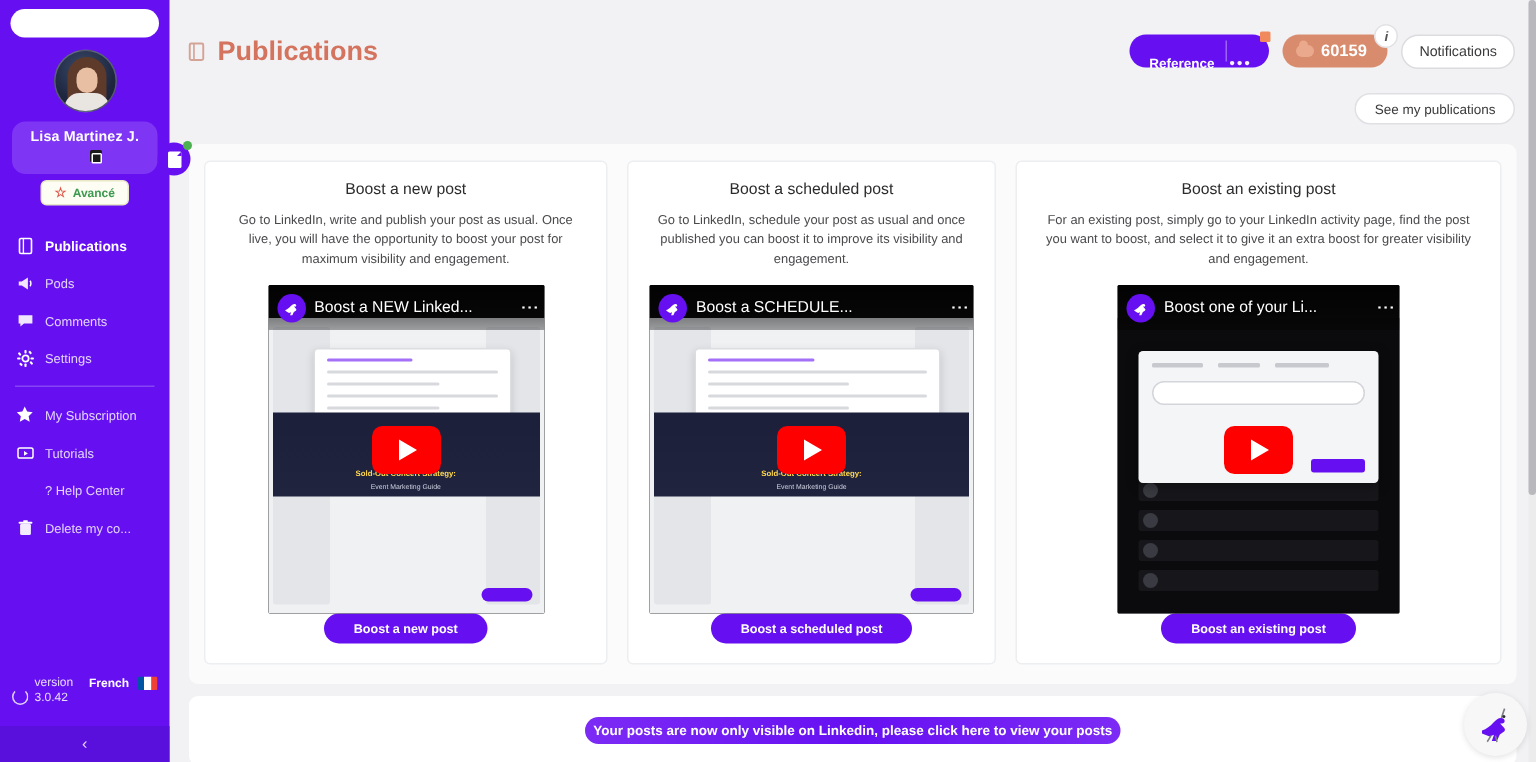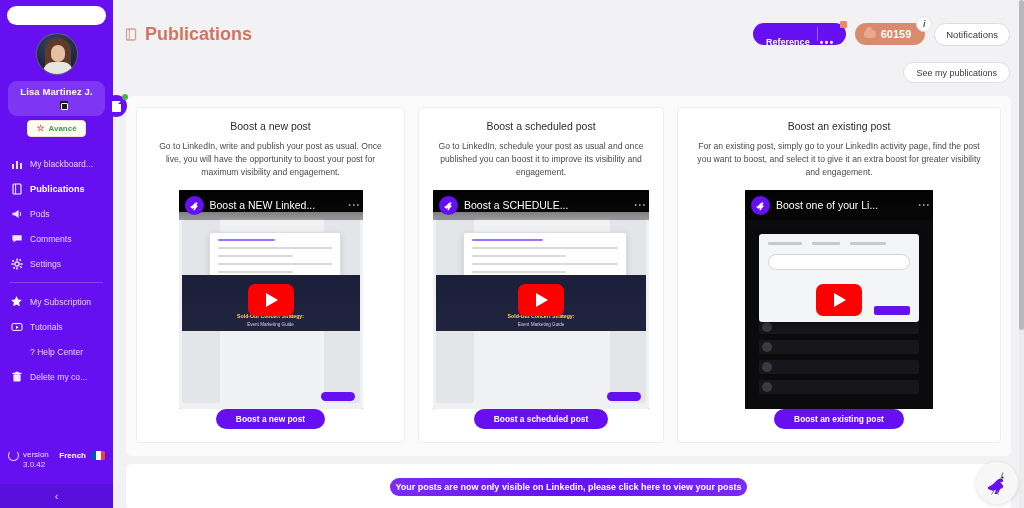--- a/index.html
+++ b/index.html
@@ -96,21 +96,21 @@
     align-items: center; justify-content: center; flex: 0 0 13px;
   }
   .nav-item .ico svg { display: block; }
   .nav-sep { height: 1px; background: rgba(255,255,255,.22); margin: 6px 10px 6px 10px; }
 
   .sidebar-bottom {
     margin-top: auto;
     padding: 0 8px 6px 8px;
   }
   .version-row {
-    display: flex; align-items: flex-start; gap: 4px;
+    display: flex; align-items: flex-end; gap: 4px;
     color: rgba(255,255,255,.85); font-size: 8px;
     margin-bottom: 8px;
   }
   .version-row .refresh {
     width: 11px; height: 11px; border: 1.3px solid rgba(255,255,255,.8);
     border-radius: 50%; border-top-color: transparent; flex: 0 0 11px;
   }
   .version-txt { line-height: 10px; }
   .lang-row {
     display: flex; align-items: center; justify-content: space-between;
@@ -426,30 +426,20 @@
     </div>
 
     <div class="advanced-row">
       <div class="badge-advanced">
         <span class="star">☆</span>
         <span>Avancé</span>
       </div>
     </div>
 
     <nav class="nav">
-      <div class="nav-item dim">
-        <span class="ico">
-          <svg width="12" height="12" viewBox="0 0 12 12">
-              <rect x="1" y="6" width="2" height="5" fill="#fff" opacity=".85"></rect>
-              <rect x="5" y="3" width="2" height="8" fill="#fff" opacity=".85"></rect>
-              <rect x="9" y="5" width="2" height="6" fill="#fff" opacity=".85"></rect>
-            </svg>
-        </span>
-        <span>My blackboard...</span>
-      </div>
       <div class="nav-item active">
         <span class="ico">
           <svg width="12" height="12" viewBox="0 0 12 12">
               <rect x="2" y="1" width="8" height="10" rx="1" fill="none" stroke="#fff" stroke-width="1.1"></rect>
               <line x1="4.6" y1="1" x2="4.6" y2="11" stroke="#fff" stroke-width=".9"></line>
             </svg>
         </span>
         <span>Publications</span>
       </div>
       <div class="nav-item dim">

